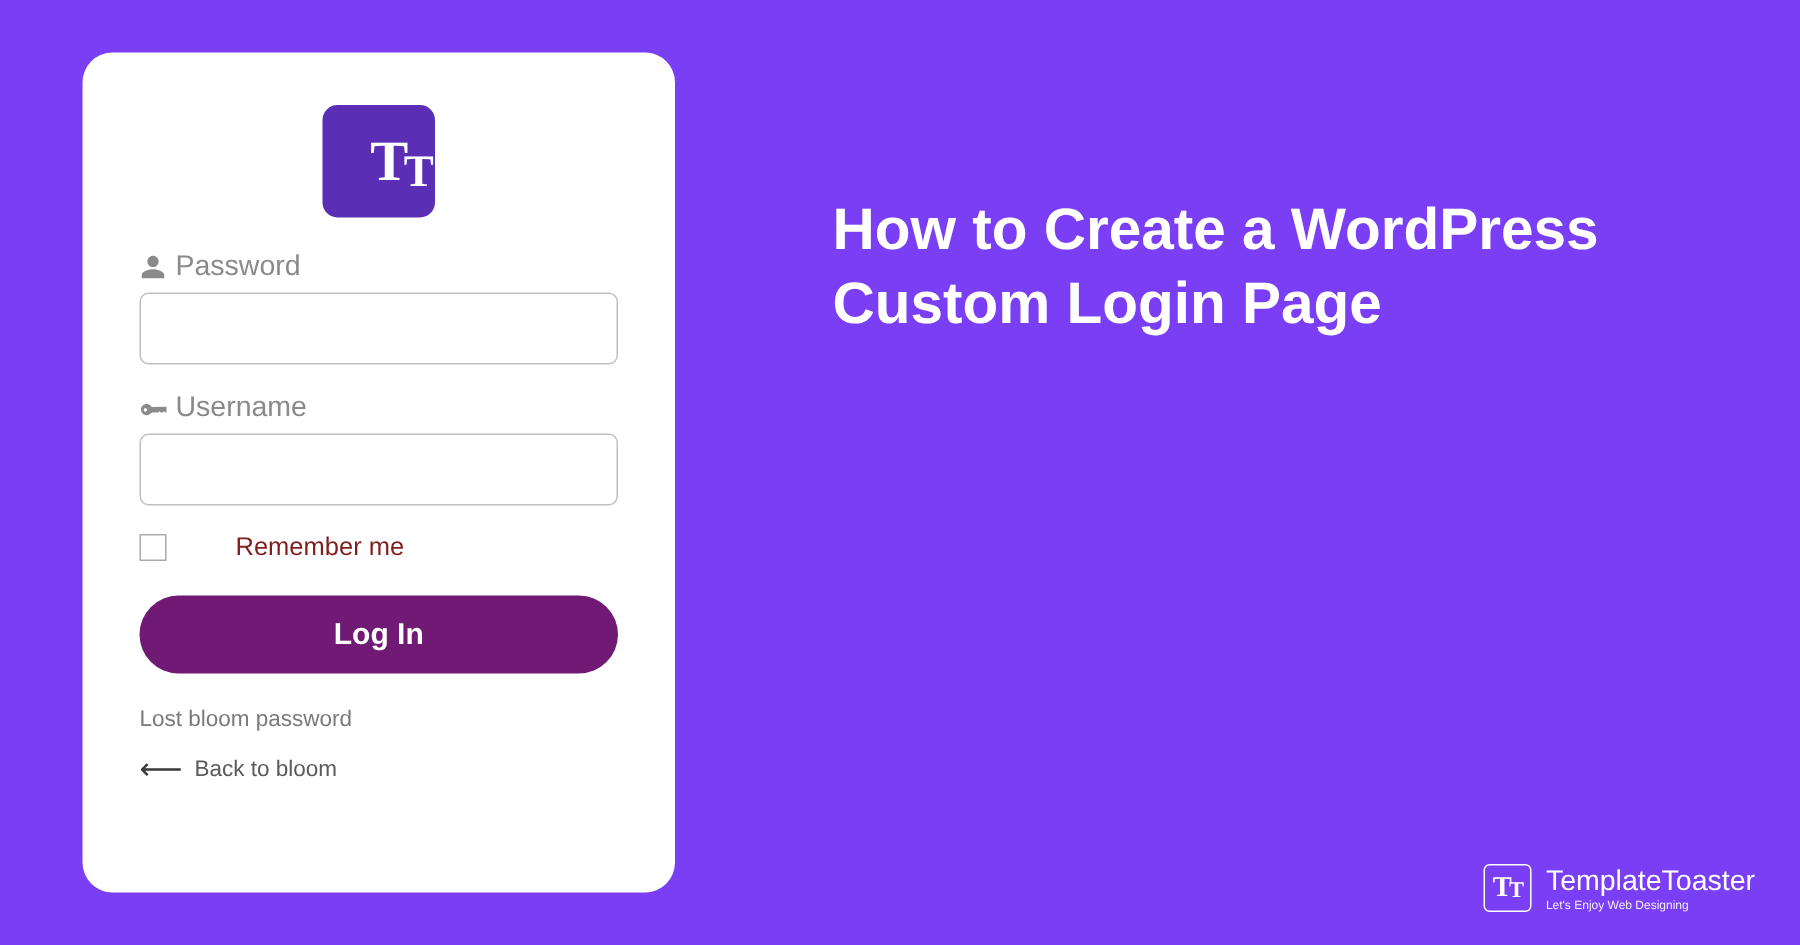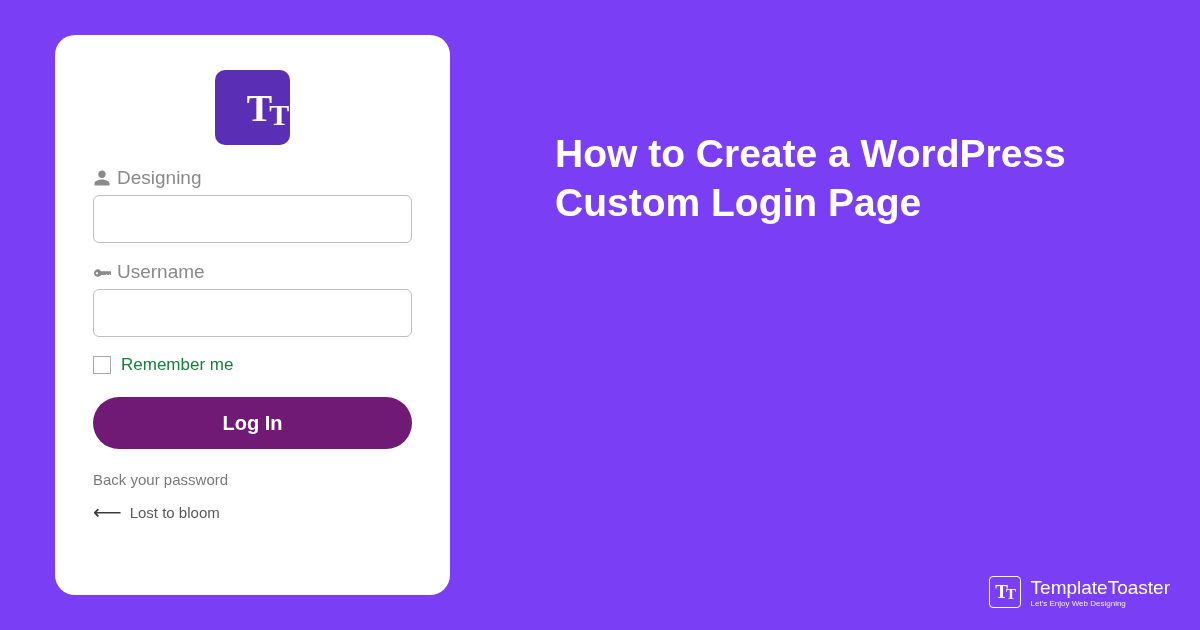--- a/index.html
+++ b/index.html
@@ -76,22 +76,23 @@
       margin-top: 14px;
       margin-bottom: 22px;
     }
     .checkbox {
       width: 18px;
       height: 18px;
       border: 1.5px solid #aaa;
       background: #fff;
     }
     .checkbox-label {
-      color: #15803d;
+      color: #7f1d1d;
       font-size: 17px;
+      margin-left: 36px;
     }
     .login-btn {
       width: 100%;
       height: 52px;
       background: #701a75;
       border: none;
       border-radius: 26px;
       color: #fff;
       font-size: 20px;
       font-weight: bold;
@@ -167,21 +168,21 @@
 <div class="login-card">
   <div class="logo-box">
     <span class="logo-text"><span class="t1">T</span><span class="t2">T</span></span>
   </div>
 
   <div class="field-group">
     <div class="field-label">
       <svg class="icon-svg" viewBox="0 0 24 24">
           <path d="M12 12c2.7 0 5-2.3 5-5s-2.3-5-5-5-5 2.3-5 5 2.3 5 5 5zm0 2c-3.3 0-10 1.7-10 5v3h20v-3c0-3.3-6.7-5-10-5z"></path>
         </svg>
-      <span>Designing</span>
+      <span>Password</span>
     </div>
     <input type="text" class="field-input" style="">
   </div>
 
   <div class="field-group">
     <div class="field-label">
       <svg class="icon-svg" viewBox="0 0 24 24">
           <path d="M7 14c-2.8 0-5-2.2-5-5s2.2-5 5-5 5 2.2 5 5c0 .5-.1 1-.2 1.5L22 20.5V24h-3.5l-1.5-1.5V21h-1.5L14 19.5V18h-1.5l-4-4c-.5.1-1 .2-1.5 0zm-1-7c-.8 0-1.5.7-1.5 1.5S5.2 10 6 10s1.5-.7 1.5-1.5S6.8 7 6 7z" transform="rotate(-45 12 12)"></path>
         </svg>
       <span>Username</span>
@@ -189,25 +190,25 @@
     <input type="password" class="field-input" style="">
   </div>
 
   <div class="checkbox-row">
     <div class="checkbox"></div>
     <span class="checkbox-label">Remember me</span>
   </div>
 
   <button class="login-btn">Log In</button>
 
-  <a class="link-text">Back your password</a>
+  <a class="link-text">Lost bloom password</a>
 
   <a class="back-link">
     <span class="arrow-back">⟵</span>
-    <span>Lost to bloom</span>
+    <span>Back to bloom</span>
   </a>
 </div>
 
 <div class="headline">How to Create a WordPress Custom Login Page</div>
 
 <div class="brand-footer">
   <div class="brand-icon">
       <span class="bt1">T</span>
       <span class="bt2">T</span>
     </div>

